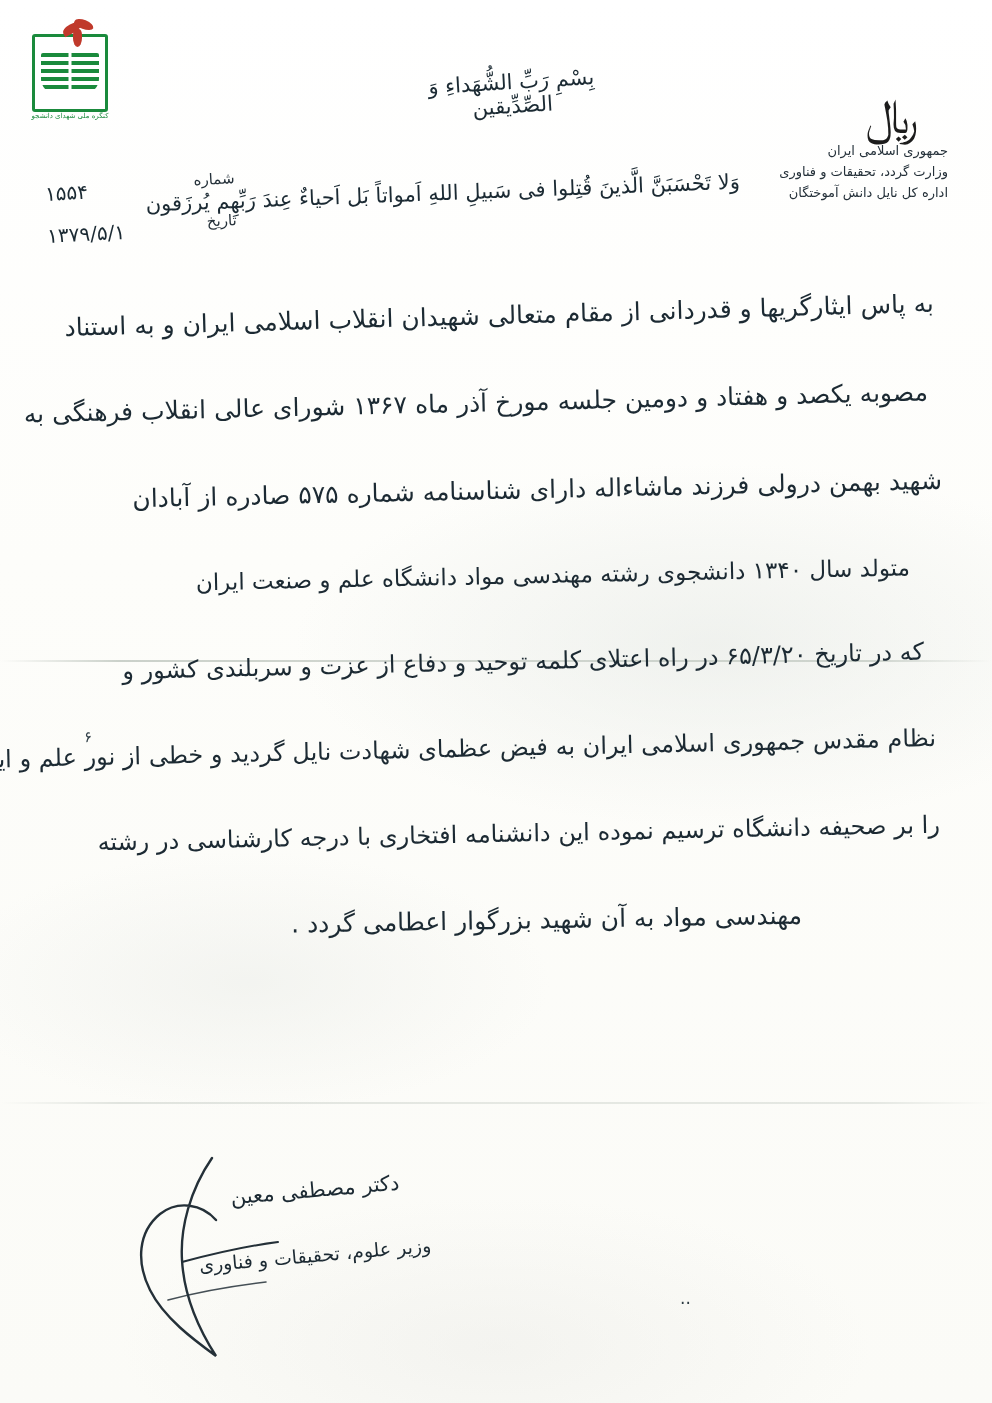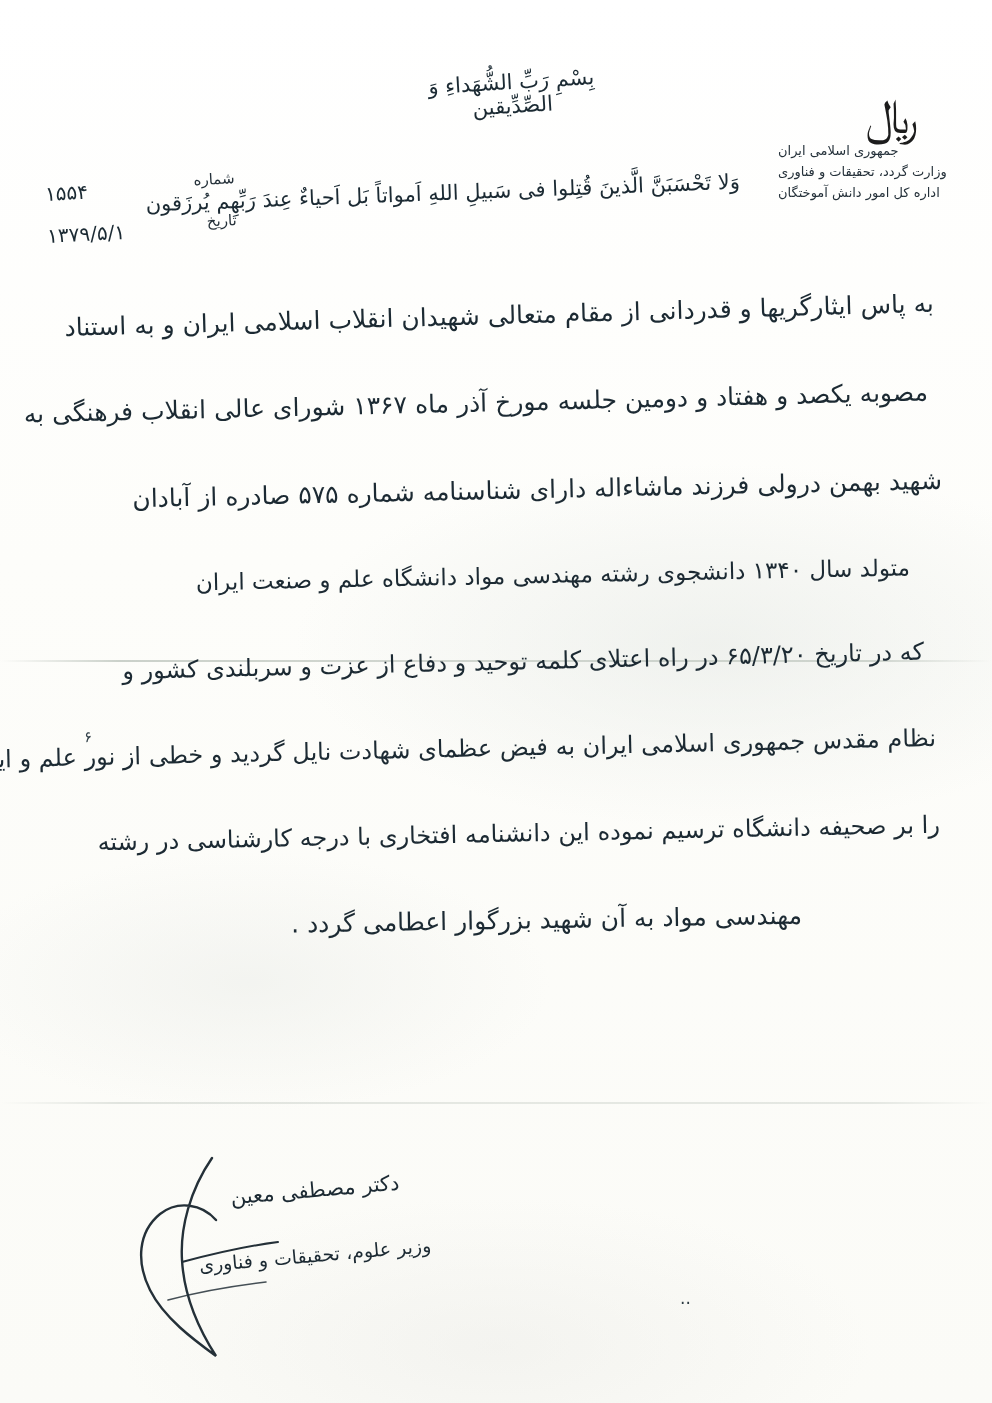--- a/index.html
+++ b/index.html
@@ -115,21 +115,21 @@
     text-align: center;
     font-family: "DejaVu Sans", sans-serif;
   }
 
   
   .hdr-org {
     position: absolute;
     left: 778px;
     top: 140px;
     width: 170px;
-    text-align: left;
+    text-align: right;
     direction: rtl;
     color: #25313a;
     font-size: 13px;
     line-height: 1.62;
     font-family: "DejaVu Sans", sans-serif;
   }
   .hdr-org div { white-space: nowrap; }
 
   .bism {
     position: absolute;
@@ -252,27 +252,38 @@
   }
 </style>
 </head>
 <body>
 
 <div class="page">
   <div class="paper-tint"></div>
   <div class="fold-line" style="top:660px;"></div>
   <div class="fold-line" style="top:1102px;opacity:.55;"></div>
 
+  <div class="logo">
+    <div class="logo-frame">
+      <div class="logo-book"></div>
+    </div>
+    <div class="logo-bird">
+      <span class="w1"></span>
+        <span class="w2"></span>
+        <span class="b"></span>
+    </div>
+    <div class="logo-caption">کنگره ملی شهدای دانشجو</div>
+  </div>
 
   <div class="emblem">﷼</div>
 
   <div class="hdr-org">
     <div>جمهوری اسلامی ایران</div>
     <div>وزارت گردد، تحقیقات و فناوری</div>
-    <div>اداره کل امور دانش آموختگان</div>
+    <div>اداره کل نایل دانش آموختگان</div>
   </div>
 
   <div class="bism">بِسْمِ رَبِّ الشُّهَداءِ وَ الصِّدِّیقین</div>
 
   <div class="verse">وَلا تَحْسَبَنَّ الَّذینَ قُتِلوا فی سَبیلِ اللهِ اَمواتاً بَل اَحیاءٌ عِندَ رَبِّهِم یُرزَقون</div>
 
   <div class="meta">
     <div class="meta-row">
       <span class="meta-label">شماره</span>
       <span class="meta-value">۱۵۵۴</span>

